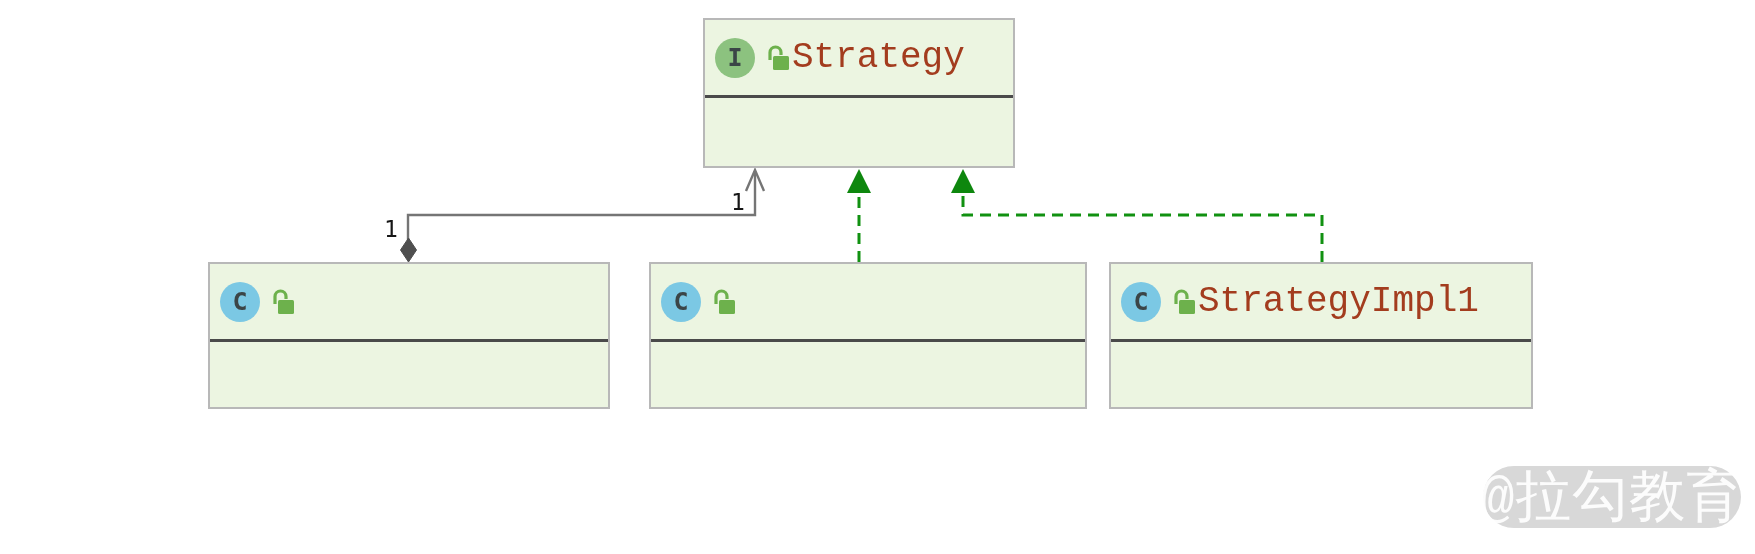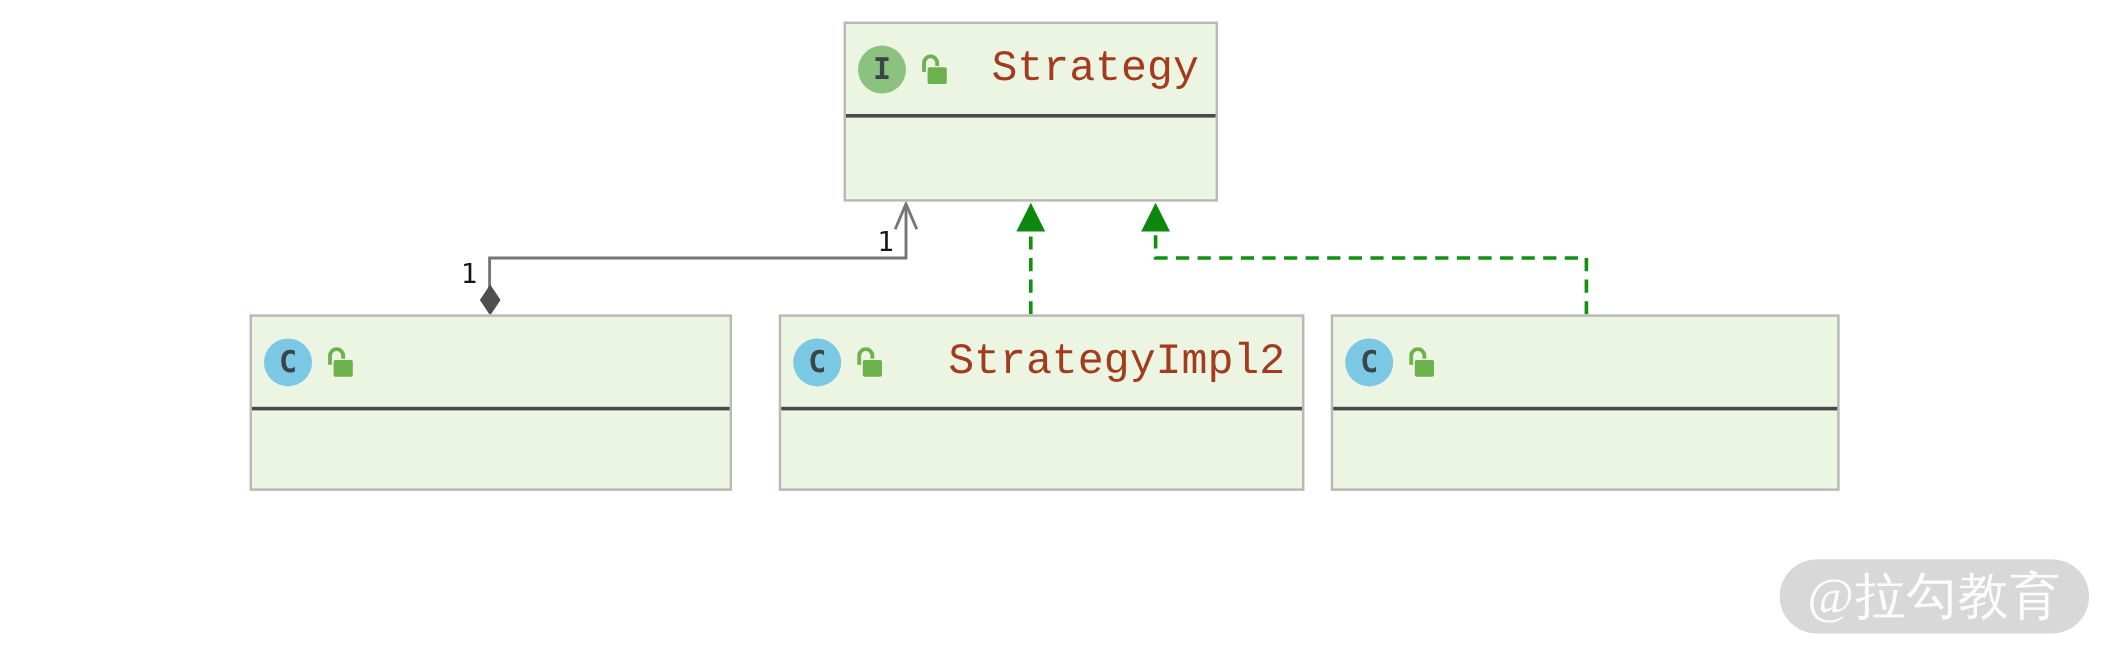--- a/index.html
+++ b/index.html
@@ -77,21 +77,21 @@
   }
   .type-icon.iface { background: #8cc27f; }
   .type-icon.cls   { background: #7bc8e4; }
   .lock-icon {
     flex: 0 0 auto;
     margin-left: 9px;
     display: inline-flex;
   }
   .node-title {
     flex: 1 1 auto;
-    text-align: right;
+    text-align: left;
     font-size: 36px;
     color: #a33c1e;
     white-space: nowrap;
     overflow: hidden;
     font-family: Liberation Mono, monospace;
   }
   .mult-label {
     position: absolute;
     font-family: "DejaVu Sans Mono", monospace;
     font-size: 23px;
@@ -106,22 +106,22 @@
     top: 466px;
     width: 258px;
     height: 62px;
     border-radius: 31px;
     background: #d8d8d8;
     display: flex;
     align-items: center;
     justify-content: center;
   }
   .watermark span {
-    font-family: Liberation Serif, serif;
-    font-size: 42px;
+    font-family: Liberation Mono, monospace;
+    font-size: 56px;
     letter-spacing: 1px;
     color: rgba(255, 255, 255, 0.92);
     white-space: nowrap;
   }
 </style>
 </head>
 <body>
 
 <div class="canvas">
 
@@ -173,34 +173,34 @@
 
   <div class="node n-impl2">
     <div class="node-header">
       <span class="type-icon cls">C</span>
       <span class="lock-icon">
         <svg width="28" height="30" viewBox="0 0 28 30">
           <path d="M6 17 V9.5 a5.5 5.5 0 0 1 11 0 V12" fill="none" stroke="#6db14c" stroke-width="3.2"></path>
           <rect x="9" y="13" width="16" height="14" rx="1.5" fill="#6db14c"></rect>
         </svg>
       </span>
-      <span class="node-title">StrategyImpl2</span>
     </div>
     <div class="node-body"></div>
   </div>
 
   <div class="node n-impl1">
     <div class="node-header">
       <span class="type-icon cls">C</span>
       <span class="lock-icon">
         <svg width="28" height="30" viewBox="0 0 28 30">
           <path d="M6 17 V9.5 a5.5 5.5 0 0 1 11 0 V12" fill="none" stroke="#6db14c" stroke-width="3.2"></path>
           <rect x="9" y="13" width="16" height="14" rx="1.5" fill="#6db14c"></rect>
         </svg>
       </span>
+      <span class="node-title">StrategyImpl1</span>
     </div>
     <div class="node-body"></div>
   </div>
 
   <div class="mult-label mult-target">1</div>
   <div class="mult-label mult-source">1</div>
 
   <div class="watermark">
     <span>@拉勾教育</span>
   </div>

